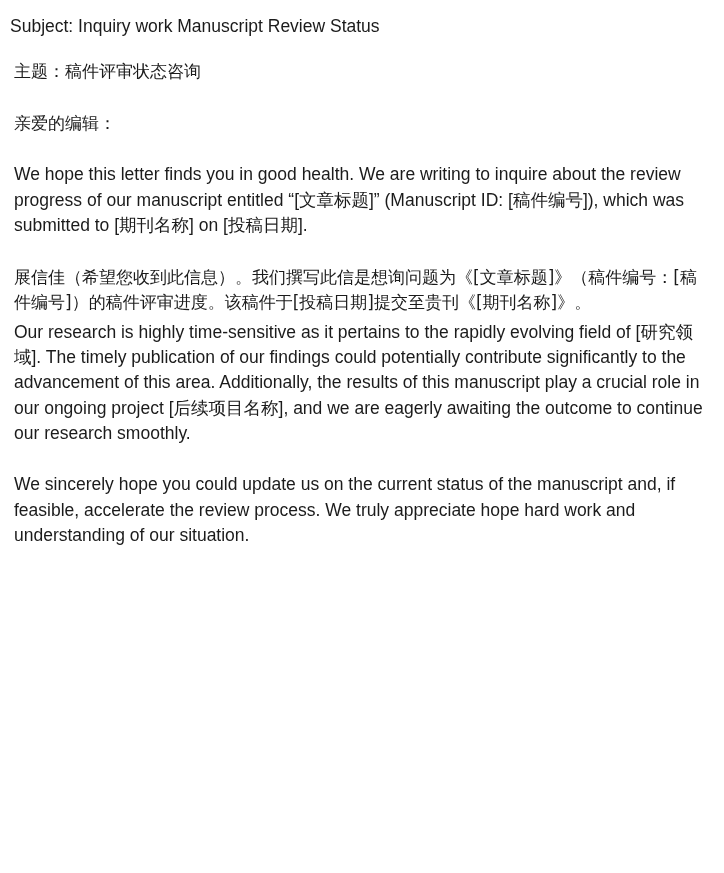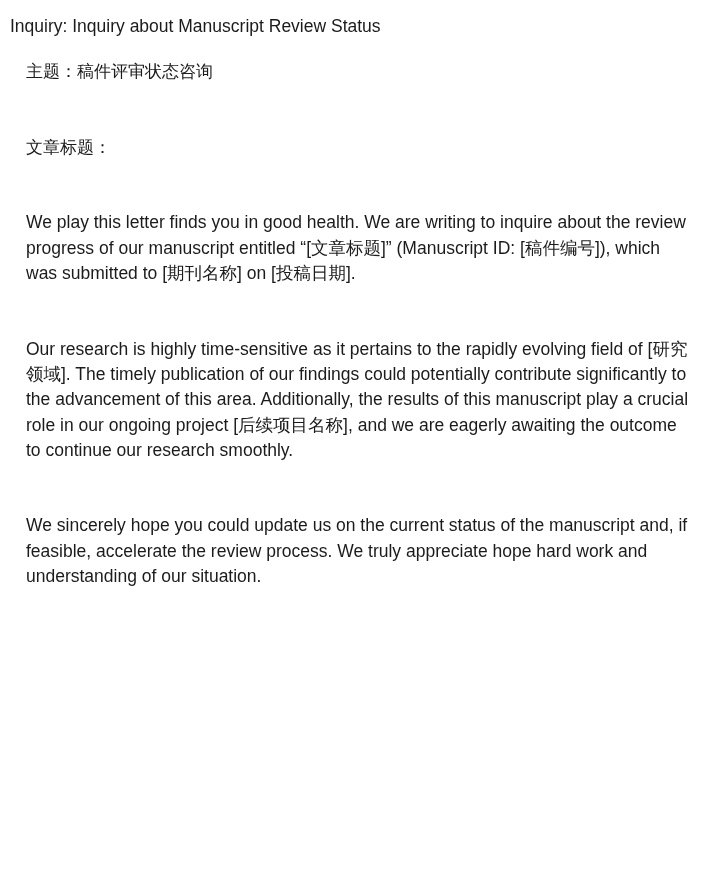--- a/index.html
+++ b/index.html
@@ -17,53 +17,54 @@
   .page {
     box-sizing: border-box;
     width: 724px;
     height: 873px;
     padding: 14px 12px 0 10px;
     background: #ffffff;
   }
   .block {
     font-size: 17.5px;
     line-height: 1.45;
-    margin: 16px;
+    margin: 4px;
   }
   .subject {
     font-size: 17.5px;
     line-height: 1.45;
     margin: 0 0 20px 0;
   }
   .cn {
     font-family: "DejaVu Sans", "Liberation Sans", sans-serif;
     font-size: 17px;
     line-height: 1.5;
   }
   .gap-md { height: 18px; }
 </style>
 </head>
 <body>
 
 <div class="page">
 
-  <p class="subject">Inquiry: Inquiry about Manuscript Review Status</p>
+  <p class="subject">Subject: Inquiry work Manuscript Review Status</p>
 
   <p class="block cn">主题：稿件评审状态咨询</p>
 
   <div class="gap-md"></div>
 
-  <p class="block cn">文章标题：</p>
+  <p class="block cn">亲爱的编辑：</p>
 
   <div class="gap-md"></div>
 
-  <p class="block">We play this letter finds you in good health. We are writing to inquire about the review progress of our manuscript entitled “[文章标题]” (Manuscript ID: [稿件编号]), which was submitted to [期刊名称] on [投稿日期].</p>
+  <p class="block">We hope this letter finds you in good health. We are writing to inquire about the review progress of our manuscript entitled “[文章标题]” (Manuscript ID: [稿件编号]), which was submitted to [期刊名称] on [投稿日期].</p>
 
   <div class="gap-md"></div>
 
+  <p class="block cn">展信佳（希望您收到此信息）。我们撰写此信是想询问题为《[文章标题]》（稿件编号：[稿件编号]）的稿件评审进度。该稿件于[投稿日期]提交至贵刊《[期刊名称]》。</p>
   <p class="block">Our research is highly time-sensitive as it pertains to the rapidly evolving field of [研究领域]. The timely publication of our findings could potentially contribute significantly to the advancement of this area. Additionally, the results of this manuscript play a crucial role in our ongoing project [后续项目名称], and we are eagerly awaiting the outcome to continue our research smoothly.</p>
 
   <div class="gap-md"></div>
 
   <p class="block">We sincerely hope you could update us on the current status of the manuscript and, if feasible, accelerate the review process. We truly appreciate hope hard work and understanding of our situation.</p>
 
   <div class="gap-md"></div>
 
 
 </div>

